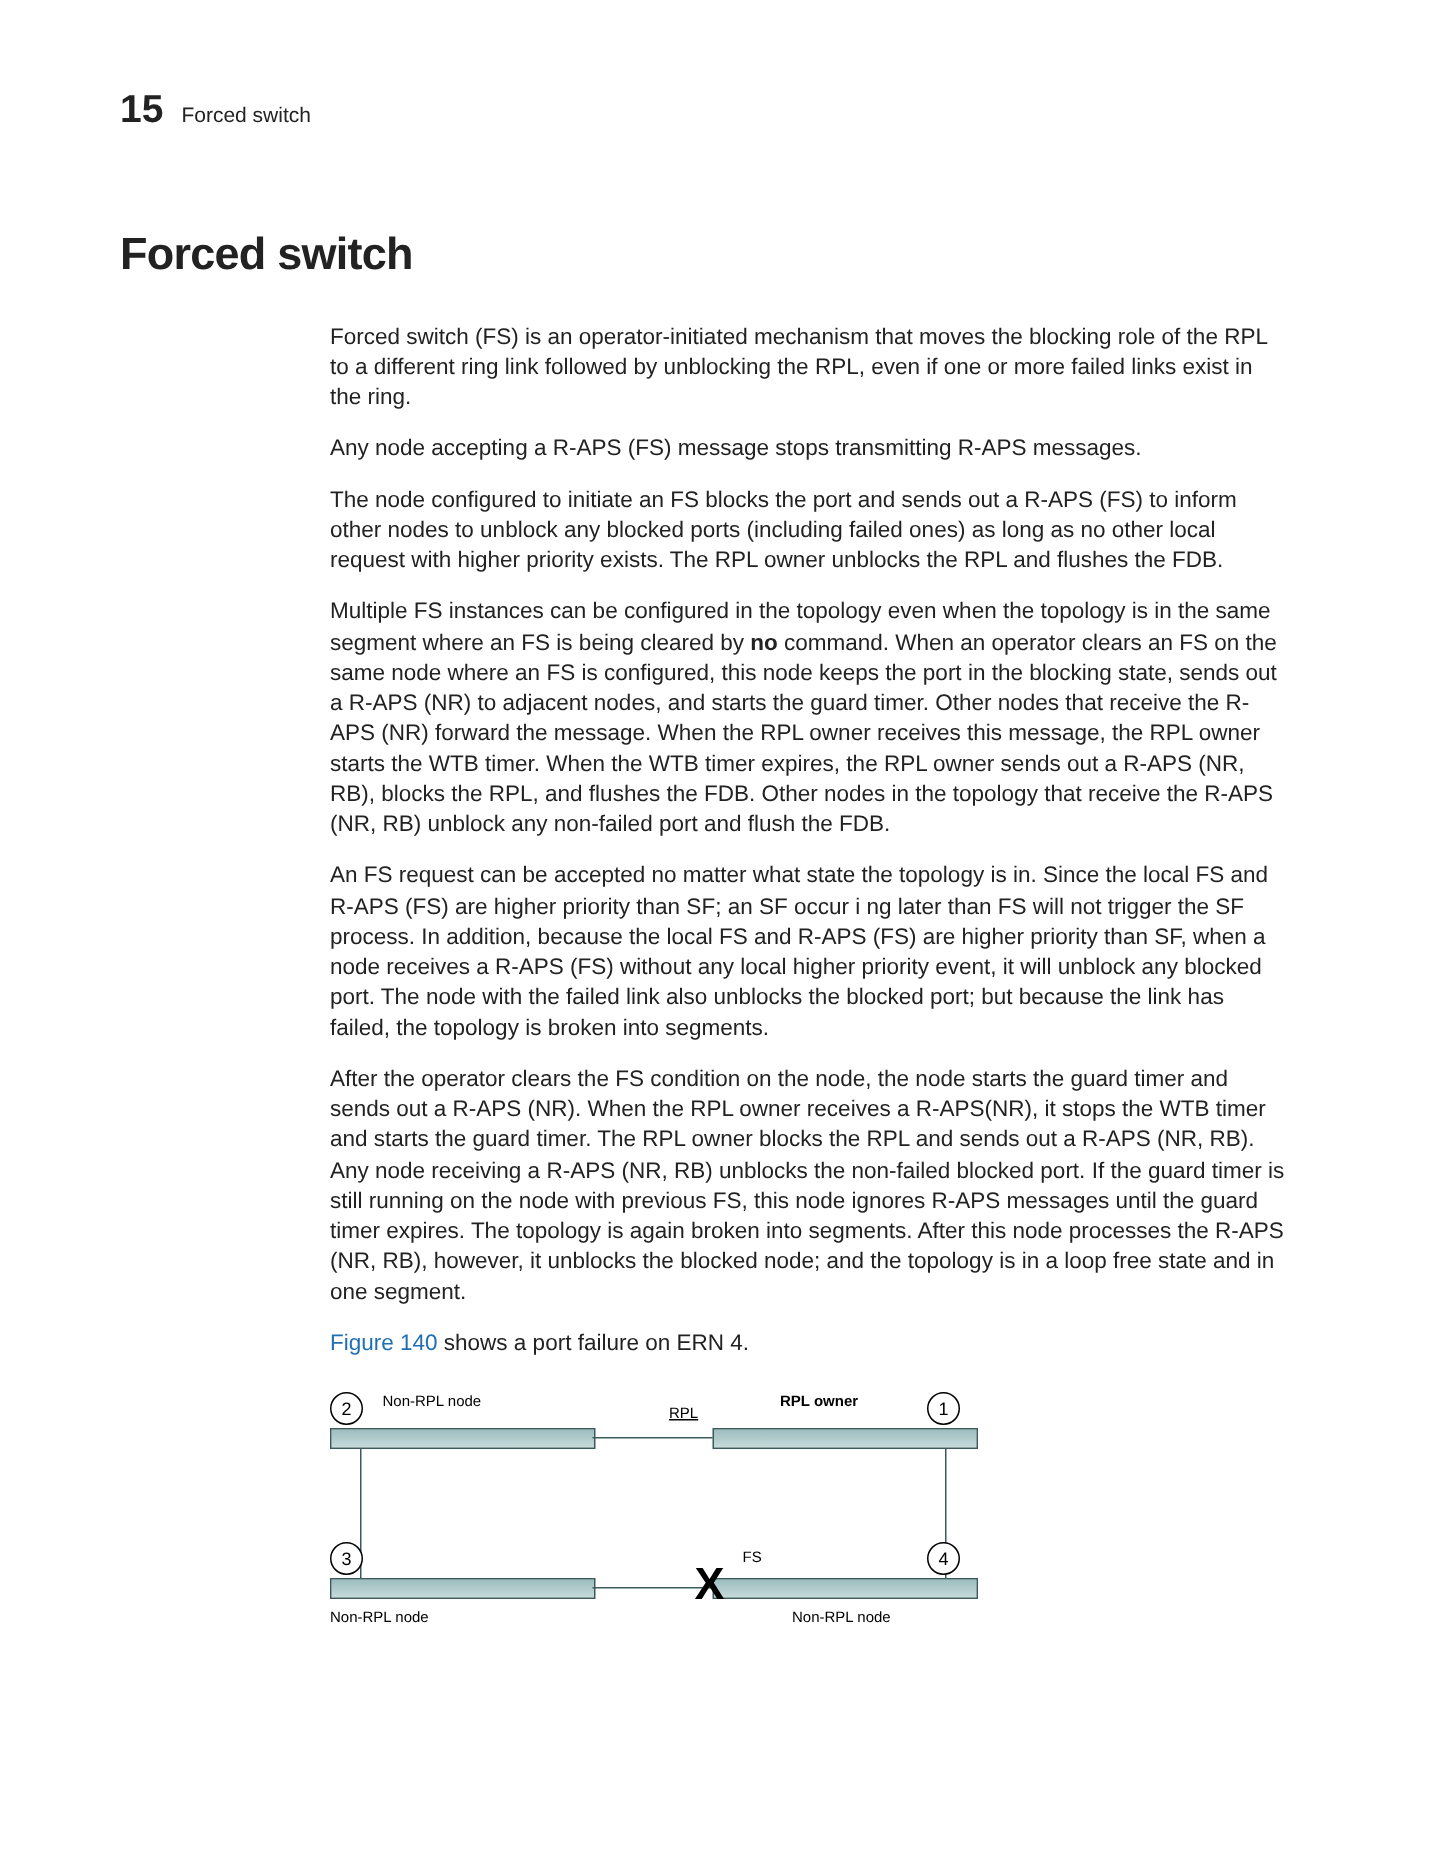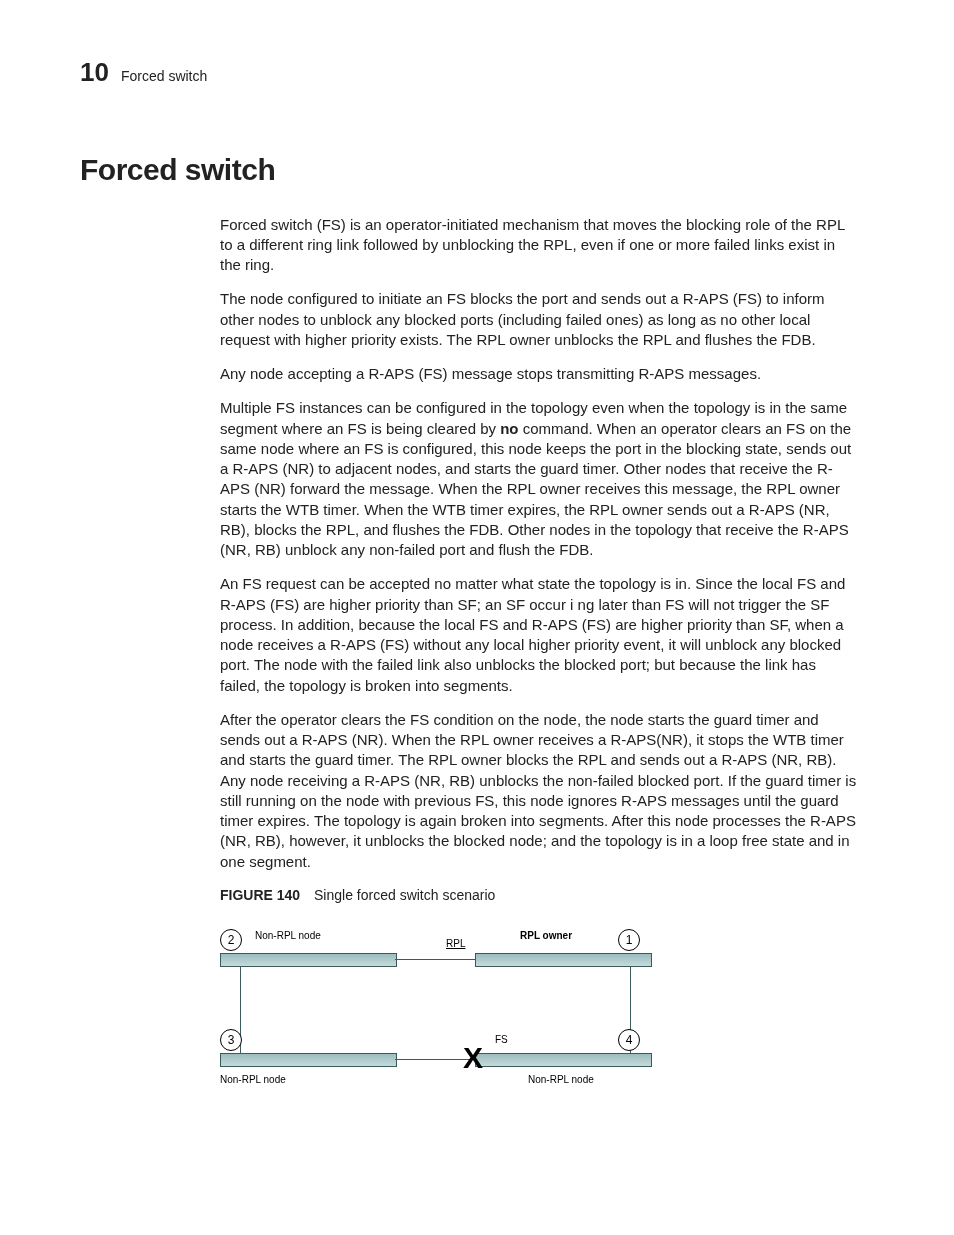--- a/index.html
+++ b/index.html
@@ -95,40 +95,39 @@
     font-weight: 900;
     line-height: 1;
   }
 </style>
 </head>
 <body>
 
 <div class="page">
 
   <div class="header-line">
-    <span class="chap-num">10</span>
+    <span class="chap-num">15</span>
     <span class="chap-title-small">Forced switch</span>
   </div>
 
   <h1 class="title">Forced switch</h1>
 
   <div class="body">
     <p>Forced switch (FS) is an operator-initiated mechanism that moves the blocking role of the RPL to a different ring link followed by unblocking the RPL, even if one or more failed links exist in the ring.</p>
+    <p>Any node accepting a R-APS (FS) message stops transmitting R-APS messages.</p>
     <p>The node configured to initiate an FS blocks the port and sends out a R-APS (FS) to inform other nodes to unblock any blocked ports (including failed ones) as long as no other local request with higher priority exists. The RPL owner unblocks the RPL and flushes the FDB.</p>
-    <p>Any node accepting a R-APS (FS) message stops transmitting R-APS messages.</p>
     <p>
       <span>Multiple FS instances can be configured in the topology even when the topology is in the same segment where an FS is being cleared by </span><span class="bold-inline">no</span><span> command. When an operator clears an FS on the same node where an FS is configured, this node keeps the port in the blocking state, sends out a R-APS (NR) to adjacent nodes, and starts the guard timer. Other nodes that receive the R-APS (NR) forward the message. When the RPL owner receives this message, the RPL owner starts the WTB timer. When the WTB timer expires, the RPL owner sends out a R-APS (NR, RB), blocks the RPL, and flushes the FDB. Other nodes in the topology that receive the R-APS (NR, RB) unblock any non-failed port and flush the FDB.</span>
     </p>
     <p>An FS request can be accepted no matter what state the topology is in. Since the local FS and R-APS (FS) are higher priority than SF; an SF occur i ng later than FS will not trigger the SF process. In addition, because the local FS and R-APS (FS) are higher priority than SF, when a node receives a R-APS (FS) without any local higher priority event, it will unblock any blocked port. The node with the failed link also unblocks the blocked port; but because the link has failed, the topology is broken into segments.</p>
     <p>After the operator clears the FS condition on the node, the node starts the guard timer and sends out a R-APS (NR). When the RPL owner receives a R-APS(NR), it stops the WTB timer and starts the guard timer. The RPL owner blocks the RPL and sends out a R-APS (NR, RB). Any node receiving a R-APS (NR, RB) unblocks the non-failed blocked port. If the guard timer is still running on the node with previous FS, this node ignores R-APS messages until the guard timer expires. The topology is again broken into segments. After this node processes the R-APS (NR, RB), however, it unblocks the blocked node; and the topology is in a loop free state and in one segment.</p>
+    <p>
+      <span class="fig-ref">Figure 140</span><span> shows a port failure on ERN 4.</span>
+    </p>
 
-    <div class="fig-caption">
-      <span class="fig-label">FIGURE 140</span>
-      <span>Single forced switch scenario</span>
-    </div>
 
     <div class="diagram">
 
       <div class="circ" style="left:0px; top:8px;">
           <span>2</span>
         </div>
       <span class="dlabel" style="left:35px; top:8px;">Non-RPL node</span>
       <div class="node-bar" style="left:0px; top:32px; width:175px;"></div>
 
       <span class="dlabel" style="left:300px; top:8px;font-weight:bold;">RPL owner</span>

